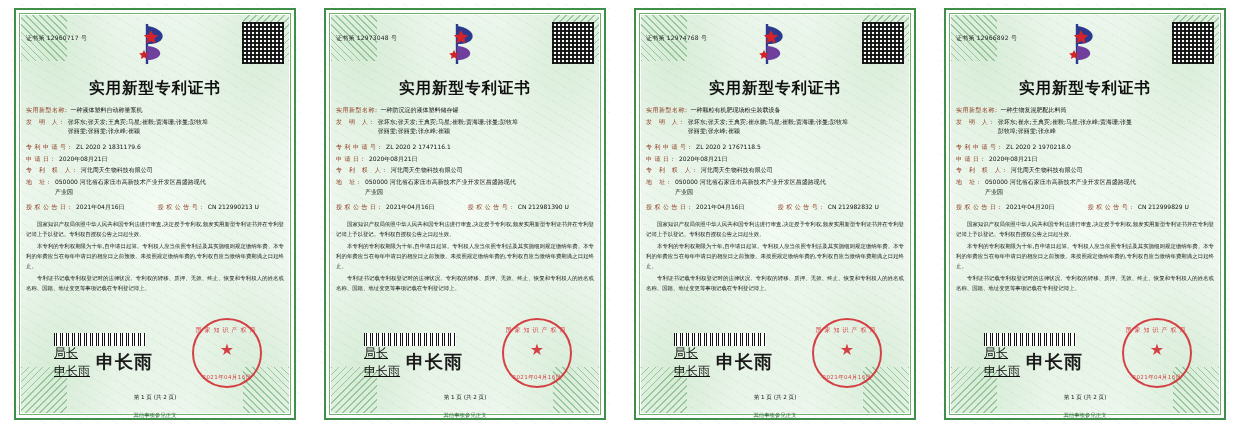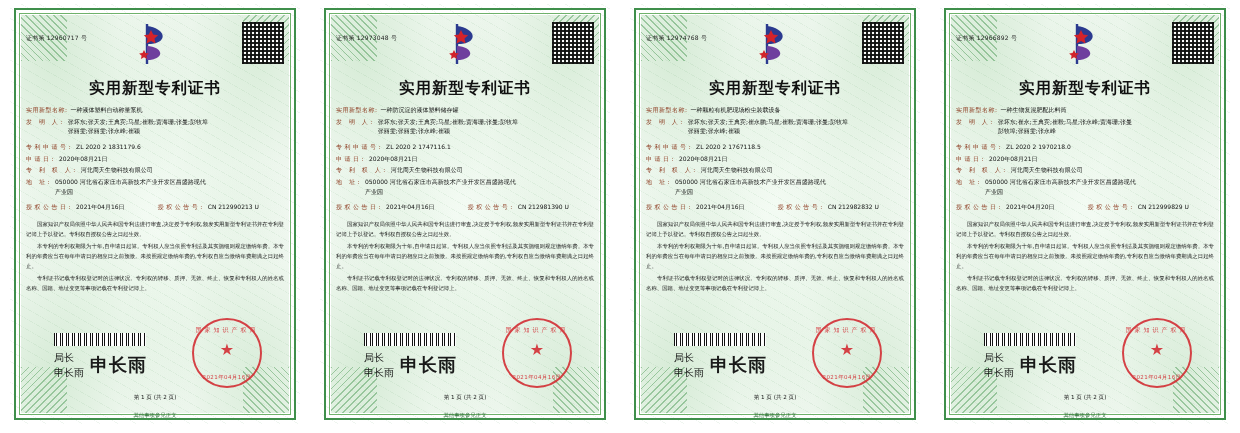--- a/index.html
+++ b/index.html
@@ -159,25 +159,26 @@
     background-image: repeating-linear-gradient(90deg, #111 0 1px, #fff 1px 2px, #111 2px 3.2px, #fff 3.2px 6px);
   }
   .sign-area {
     position: absolute;
     left: 28px;
     bottom: 30px;
     display: flex;
     align-items: center;
   }
   .sign-label {
-    font-size: 10px;
+    font-size: 12px;
     color: #111;
     line-height: 1.5;
     margin-right: 6px;
     white-space: nowrap;
+    text-decoration: underline;
   }
   .sign-script {
     font-family: "DejaVu Serif", "Liberation Serif", serif;
     font-size: 18px;
     font-weight: bold;
     color: #1a1a1a;
     letter-spacing: 1px;
   }
   .seal {
     position: absolute;

